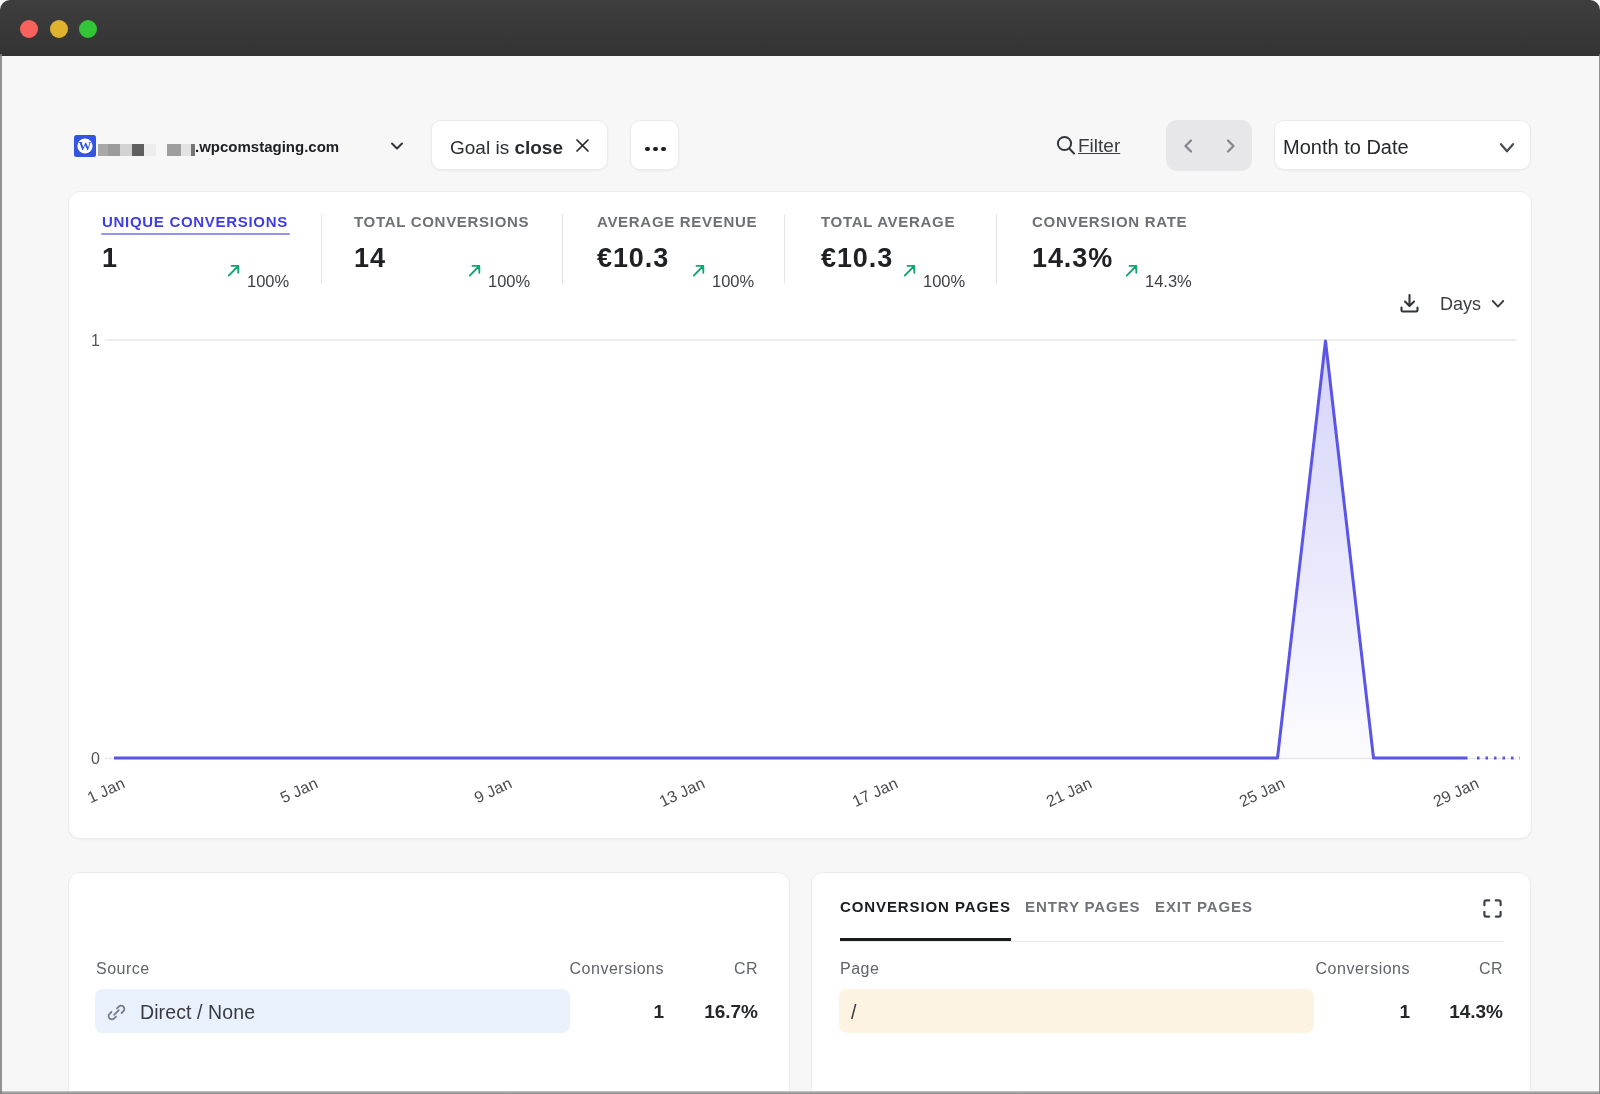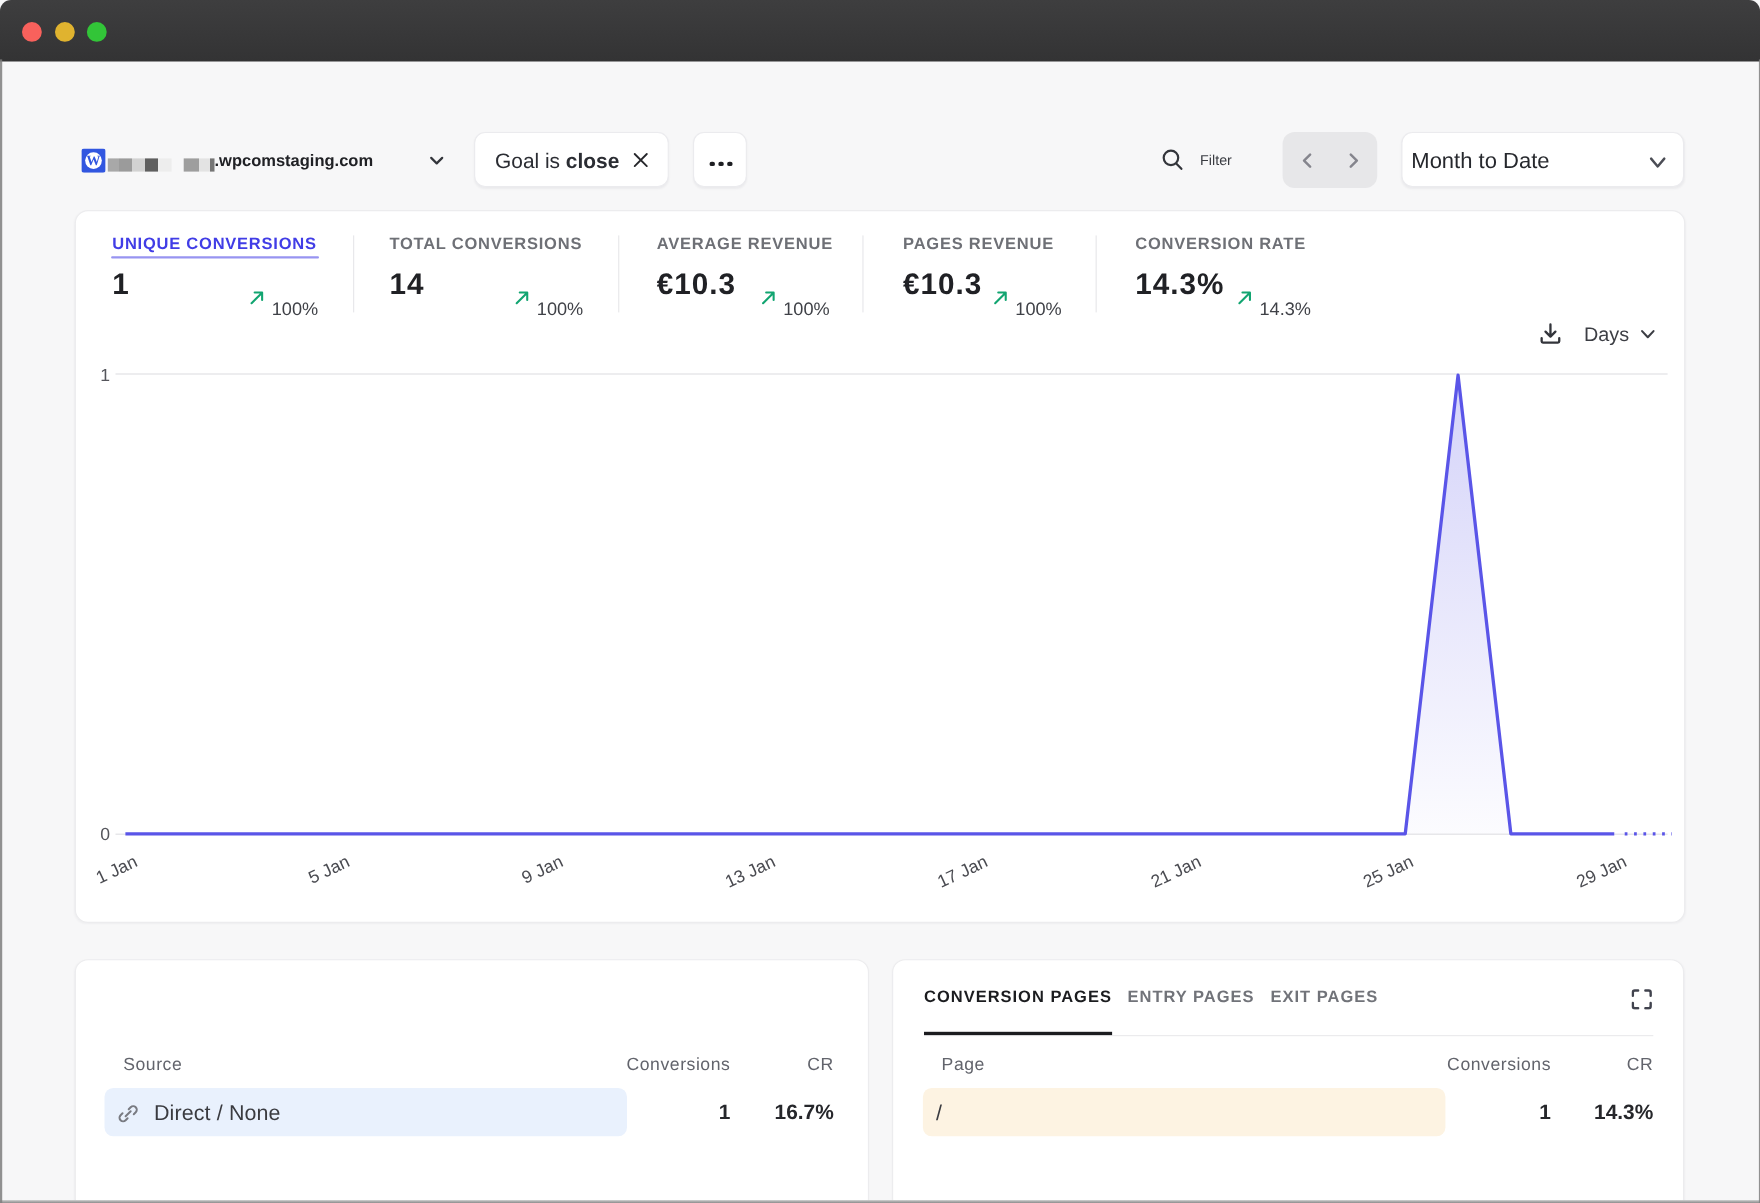--- a/index.html
+++ b/index.html
@@ -22,21 +22,21 @@
 .sitename { position:absolute; left:195px; top:138px; font-size:15px; font-weight:bold; color:#202125; }
 .sitechev { position:absolute; left:390px; top:138px; }
 .pill { position:absolute; background:#fff; border:1px solid #ebebee; border-radius:10px;
   box-shadow:0 1px 2px rgba(16,24,40,.05); }
 .goalpill { left:431px; top:120px; width:177px; height:50px; }
 .goalpill .txt { position:absolute; left:18px; top:15.5px; font-size:19px; color:#2b2d33; }
 .goalpill svg { position:absolute; right:17px; top:17px; }
 .dotsbtn { left:630px; top:120px; width:49px; height:50px; }
 .dotsbtn .dd { position:absolute; top:25.5px; width:4.5px; height:4.5px; border-radius:50%; background:#1d1e22; }
 .filter { position:absolute; left:1056px; top:135px; display:flex; align-items:center; height:21px; }
-.filter span { font-size:13px; color:#393b41; margin-left:15px; }
+.filter span { font-size:19px; color:#393b41; margin-left:2px;text-decoration:underline; }
 .pager { position:absolute; left:1166px; top:120px; width:86px; height:51px; background:#e7e7e9; border-radius:11px; }
 .mtd { left:1274px; top:120px; width:257px; height:50px; }
 .mtd .txt { position:absolute; left:8px; top:14.5px; font-size:20px; color:#26282d;text-align:center; }
 .mtd svg { position:absolute; right:15.5px; top:20.5px; }
 
 
 .card { position:absolute; background:#fff; border:1px solid #ececee; border-radius:12px;
   box-shadow:0 1px 2px rgba(16,24,40,.04); }
 .maincard { left:68px; top:191px; width:1464px; height:648px; }
 
@@ -55,21 +55,21 @@
 .tcard { top:872px; height:230px; }
 .ltcard { left:68px; width:722px; }
 .rtcard { left:811px; width:720px; }
 .tabs { position:absolute; top:28px; height:41px; border-bottom:1px solid #e9e9eb; }
 .ltcard .tabs, .ltcard .thead, .ltcard .trow { left:27px; right:30px; }
 .rtcard .tabs, .rtcard .thead, .rtcard .trow { left:28px; right:27px; }
 .tab { position:absolute; top:-3.5px; font-size:15px; font-weight:bold; letter-spacing:0.9px; color:#717379; white-space:nowrap; }
 .tab.on { color:#1b1c1f; }
 .tab.on .tul { position:absolute; left:0; right:0; top:40px; height:3px; background:#1b1c1f; }
 .expand { position:absolute; right:1px; top:-2px; }
-.thead { position:absolute; top:87px; height:18px; font-size:16px; letter-spacing:0.5px; color:#62646c;margin-left:16px; }
+.thead { position:absolute; top:87px; height:18px; font-size:16px; letter-spacing:0.5px; color:#62646c; }
 .thead .c2 { position:absolute; right:95px; top:0; }
 .thead .c3 { position:absolute; right:0; top:0; }
 .rtcard .thead .c2 { right:93px; } .ltcard .thead .c3 { right:1px; } .rtcard .trow .n1 { right:93px; } .rtcard .trow .n2 { right:0; }
 .trow { position:absolute; top:116px; height:31px; }
 .rowpill { position:absolute; left:-1px; top:0; height:43.5px; border-radius:8px; display:flex; align-items:center; }
 .bluebg { background:#e9f1fd; width:475px; }
 .creambg { background:#fdf3e2; width:475px; }
 .rowpill .rt { font-size:19.5px; color:#3a3b40; letter-spacing:0.1px; position:relative; top:1.5px; }
 .trow .n1 { position:absolute; right:95px; top:11.5px; font-size:19px; font-weight:bold; color:#26272b; }
 .trow .n2 { position:absolute; right:1px; top:11.5px; font-size:19px; font-weight:bold; color:#26272b; }
@@ -170,21 +170,21 @@
   </div>
   <div class="trend" style="left:623px">
     <svg width="13" height="15" viewBox="0 0 13 15">
         <path d="M1.7 12.6 L10.8 3.5 M4.5 2.9 L11.3 2.9 L11.3 9.7" fill="none" stroke="#12a571" stroke-width="1.9" stroke-linecap="round" stroke-linejoin="round"></path>
       </svg>
     <span>100%</span>
   </div>
   <div class="sdiv" style="left:715px"></div>
 
   <div class="stat" style="left:752px">
-    <div class="lbl">PAGES REVENUE</div>
+    <div class="lbl">TOTAL AVERAGE</div>
     <div class="row2">
         <div class="val">€10.3</div>
       </div>
   </div>
   <div class="trend" style="left:834px">
     <svg width="13" height="15" viewBox="0 0 13 15">
         <path d="M1.7 12.6 L10.8 3.5 M4.5 2.9 L11.3 2.9 L11.3 9.7" fill="none" stroke="#12a571" stroke-width="1.9" stroke-linecap="round" stroke-linejoin="round"></path>
       </svg>
     <span>100%</span>
   </div>

